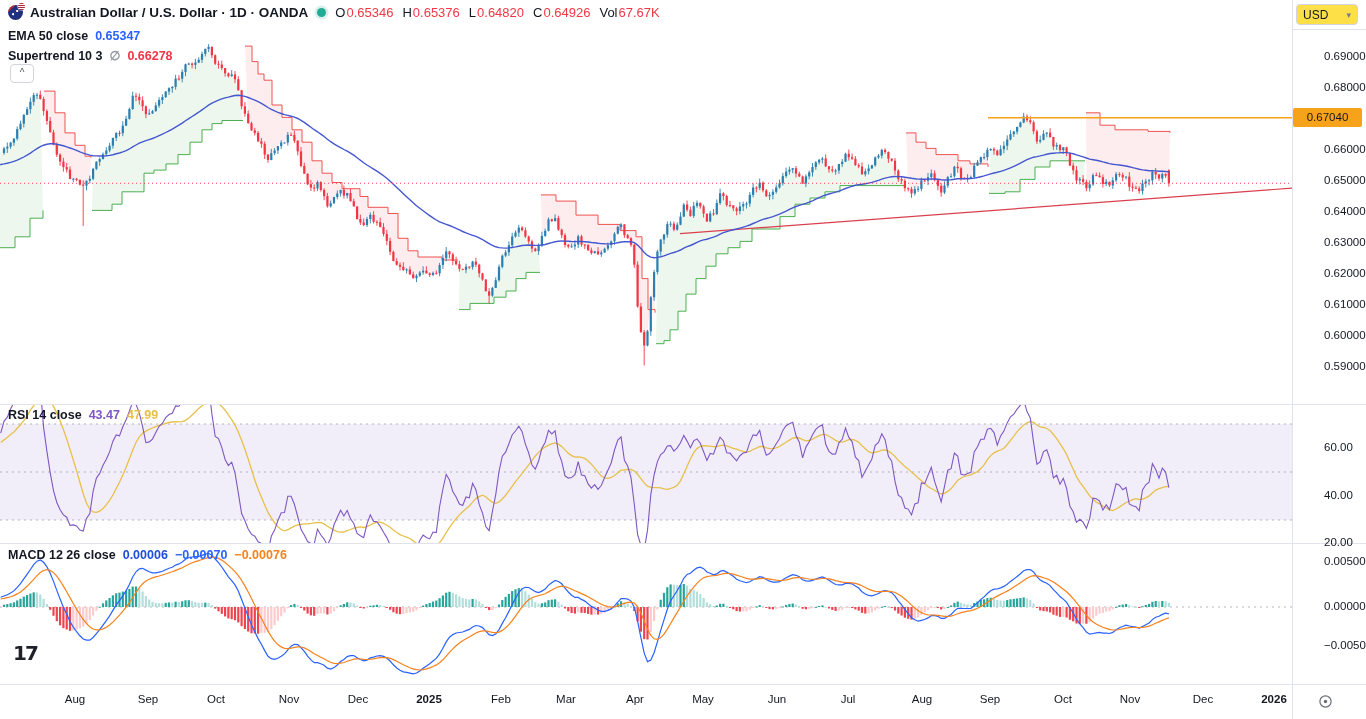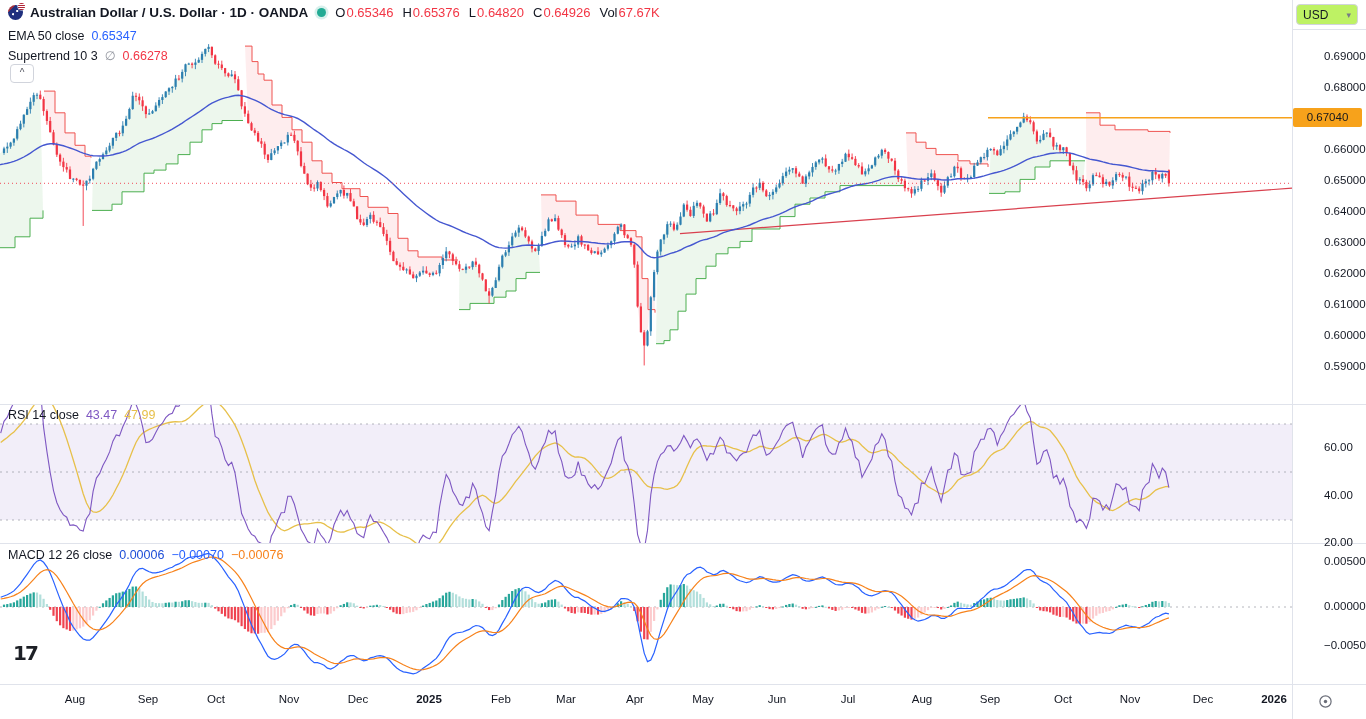--- a/index.html
+++ b/index.html
@@ -15,37 +15,37 @@
       radial-gradient(circle at 34% 62%, #ffffff 0 .8px, transparent 1.4px),
       radial-gradient(circle at 62% 40%, #ffffff 0 .8px, transparent 1.4px),
       linear-gradient(135deg,#9f2d3c 0 24%,#20307e 24%);}
   .pair-icon:after{content:"";position:absolute;right:-2px;top:-2px;width:7px;height:7px;border-radius:50%;
     background:repeating-linear-gradient(#b22234 0 1px,#fff 1px 2px);box-shadow:0 0 0 .5px #fff;}
   .status-dot{width:9px;height:9px;border-radius:50%;background:#22ab94;box-shadow:0 0 0 2.5px rgba(34,171,148,.18);margin:0 2px;}
   .ohlc{display:flex;gap:9px;font-weight:400;font-size:13px;}
   .ohlc .k{color:#131722;}
   .ohlc .v{color:#f23645;margin-left:1px;}
   
-  .lgd{position:absolute;left:8px;display:flex;gap:7px;font-size:12.5px;z-index:30;align-items:baseline;}
+  .lgd{position:absolute;left:8px;display:flex;gap:7px;font-size:12.5px;z-index:30;align-items:baseline;font-weight:bold;}
   .lgd .lbl{color:#131722;}
   .v-blue{color:#2962ff;}
   .v-red{color:#f23645;}
   .v-purple{color:#7e57c2;}
   .v-yellow{color:#e7c04a;}
   .v-paleteal{color:#1d4ed8;}
   .v-orange{color:#f7821b;}
   .v-gray{color:#9598a1;}
   .collapse-btn{position:absolute;left:10px;top:64px;width:22px;height:17px;border:1px solid #d1d4dc;border-radius:4px;
     background:#fff;color:#50535e;font-size:10px;line-height:15px;text-align:center;z-index:30;cursor:pointer;}
   
   .axis-label{position:absolute;left:1300px;font-size:11.5px;color:#131722;z-index:20;white-space:nowrap;margin-left:24px;}
   .axis-tag{position:absolute;left:1293px;width:69px;height:19px;border-radius:2px;background:#f7a21b;color:#16181d;
     font-size:11.5px;line-height:19px;text-align:center;z-index:21;}
   .usd-box{position:absolute;left:1296px;top:4px;width:62px;height:21px;border:1px solid #d1d4dc;border-radius:4px;
-    background:#bef264;font-size:12px;line-height:20px;padding:0 6px;box-sizing:border-box;display:flex;
+    background:#fde047;font-size:12px;line-height:20px;padding:0 6px;box-sizing:border-box;display:flex;
     justify-content:space-between;align-items:center;z-index:25;cursor:pointer;color:#131722;}
   .usd-box .caret{color:#787b86;font-size:9px;}
   .axis-subsep{position:absolute;left:1292px;top:29px;width:74px;height:1px;background:#e0e3eb;z-index:24;}
   
   .time-axis{position:absolute;left:0;top:685px;width:1292px;height:34px;overflow:hidden;z-index:20;background:#fff;}
   .month{position:absolute;top:8px;transform:translateX(-50%);font-size:11.5px;color:#131722;}
   .month.bold{font-weight:700;}
   .gear{position:absolute;left:1318px;top:694px;z-index:25;cursor:pointer;}
   .tv-logo{position:absolute;left:13px;top:641px;z-index:30;font-weight:900;font-size:20px;letter-spacing:-2px;
     color:#1d2026;font-family:"DejaVu Sans",sans-serif;cursor:pointer;}

